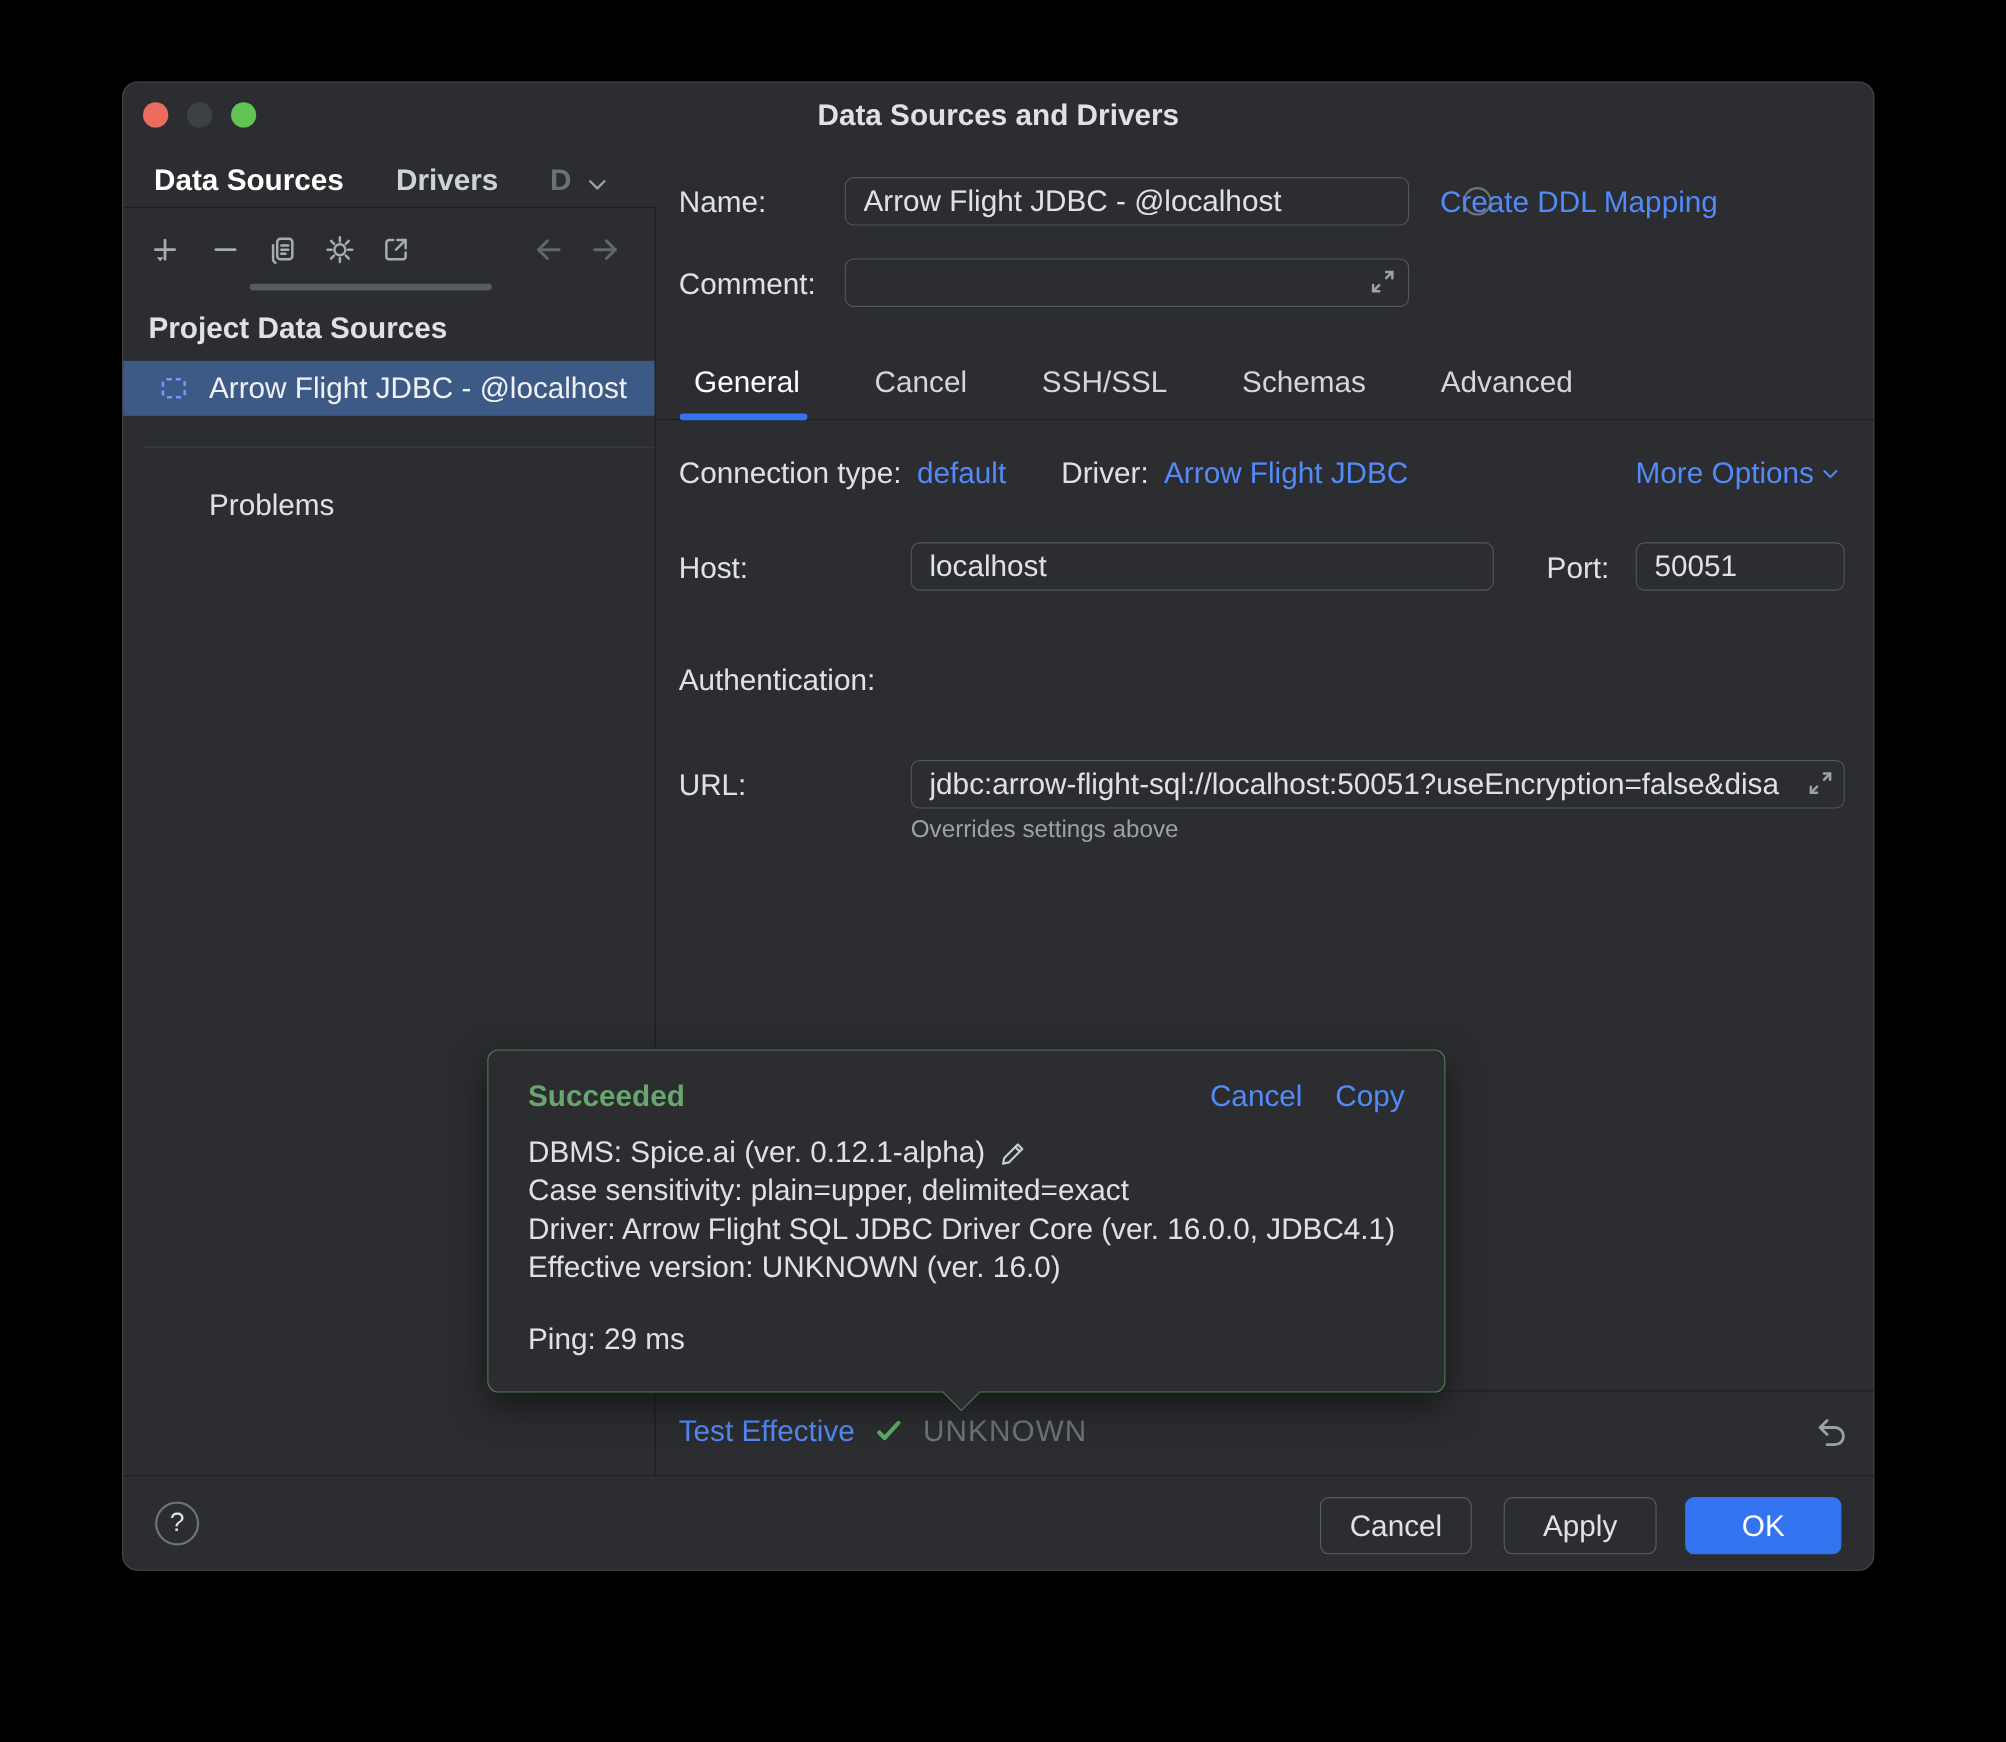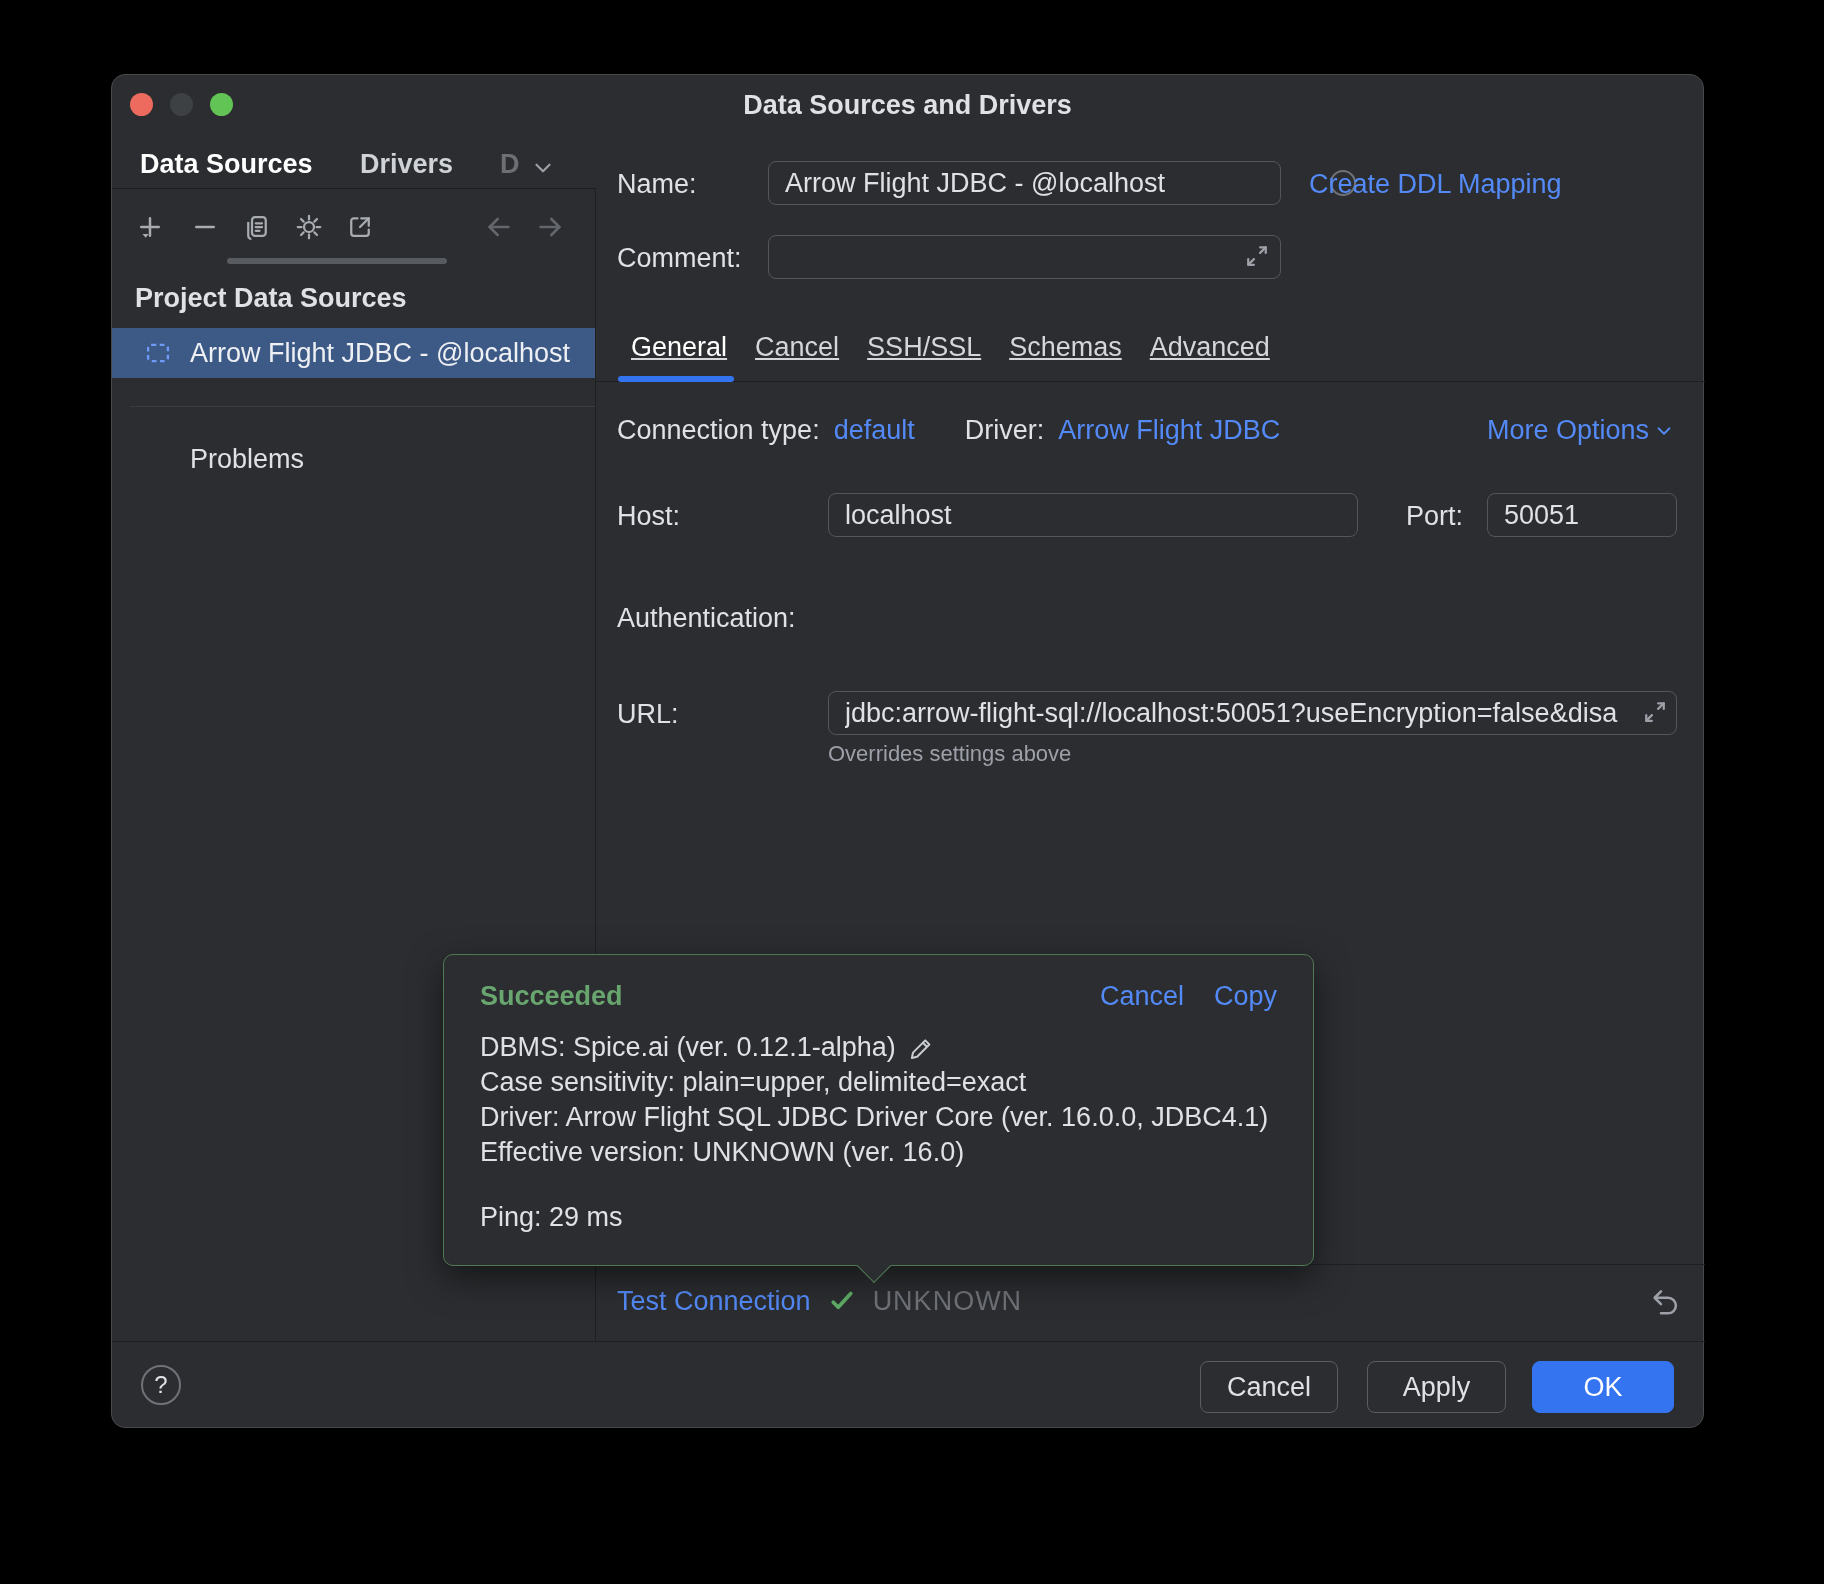--- a/index.html
+++ b/index.html
@@ -36,21 +36,21 @@
   .ds-row .ds-label { margin-left:18px; color:#eef0f3; font-size:27px; white-space:nowrap; }
   .sb-sep { position:absolute; left:18px; top:331px; width:465px; height:1px; background:#3a3d40; }
   .problems { position:absolute; left:78px; top:369px; font-size:27px; color:#dfe1e5; }
 
   
   .flabel { position:absolute; left:505px; color:#dfe1e5; font-size:27px; }
   .tbox { position:absolute; background:transparent; border:1px solid #53565c; border-radius:8px;
           color:#dfe1e5; font-size:27px; font-family:"Liberation Sans", sans-serif;
           padding:0 16px; outline:none; }
   .link { color:#548af7; cursor:pointer; }
-  .form-tabs { position:absolute; left:519px; top:257px; display:flex; gap:28px; font-size:27px; color:#d4d6da;text-decoration:underline; }
+  .form-tabs { position:absolute; left:519px; top:257px; display:flex; gap:68px; font-size:27px; color:#d4d6da; }
   .form-tab.active { color:#fff; }
   .tab-indicator { position:absolute; left:506px; top:301px; width:116px; height:6px;
                    border-radius:3px; background:#3574f0; z-index:2; }
   .tabs-divider { position:absolute; left:483px; top:306px; width:1110px; height:1px; background:#1e1f22; }
   .conn-row { position:absolute; left:505px; top:340px; display:flex; gap:14px; font-size:27px; align-items:center; }
   .more-opts { position:absolute; right:28px; top:340px; display:flex; align-items:center; gap:4px;
                color:#548af7; font-size:27px; }
   .hint { position:absolute; left:716px; top:666px; font-size:22px; color:#9da0a8; }
 
   .select-box { position:absolute; left:716px; top:518px; width:849px; height:48px;
@@ -253,21 +253,21 @@
       <div class="popup-line">Case sensitivity: plain=upper, delimited=exact</div>
       <div class="popup-line">Driver: Arrow Flight SQL JDBC Driver Core (ver. 16.0.0, JDBC4.1)</div>
       <div class="popup-line">Effective version: UNKNOWN (ver. 16.0)</div>
       <div class="popup-ping">Ping: 29 ms</div>
     </div>
     <div class="popup-caret"></div>
   </div>
 
   <div class="test-divider"></div>
   <div class="status-row">
-    <span class="link">Test Connection</span>
+    <span class="link">Test Effective</span>
     <span>
       <svg width="30" height="30" viewBox="0 0 24 24" fill="none" stroke="#5fad65" stroke-width="3" stroke-linecap="round" stroke-linejoin="round">
           <path d="M5 13l4 4 10-11"></path>
         </svg>
     </span>
     <span class="status-unknown">UNKNOWN</span>
   </div>
   <div class="undo-btn">
     <svg width="34" height="34" viewBox="0 0 24 24" fill="none" stroke="#9da0a8" stroke-width="1.8" stroke-linecap="round" stroke-linejoin="round">
         <path d="M8 9h9a5.5 5.5 0 0 1 0 11h-5"></path>

